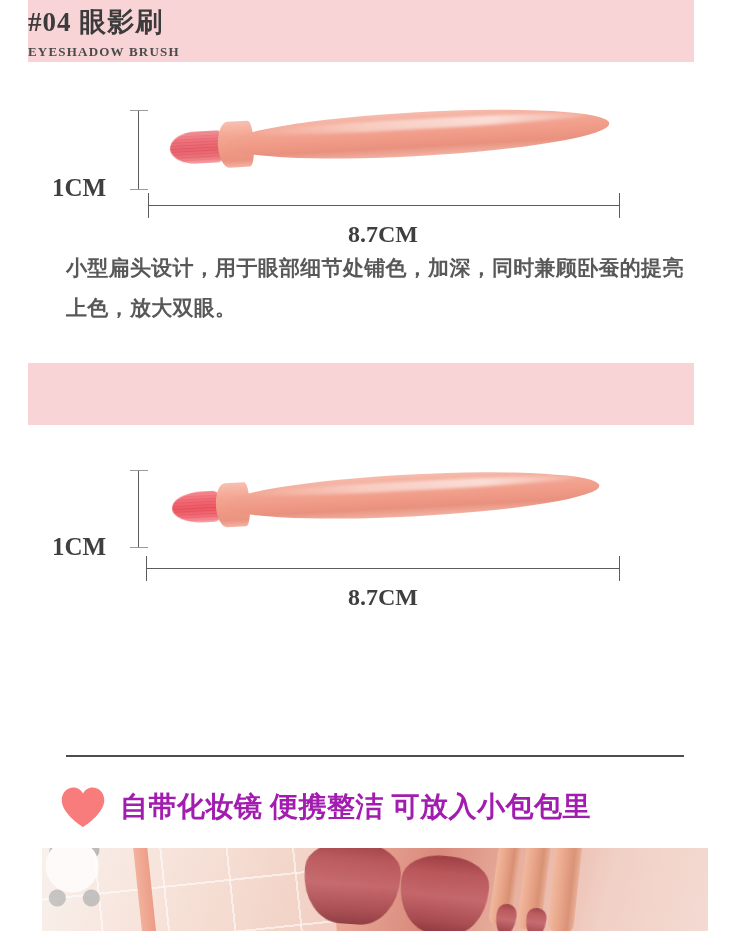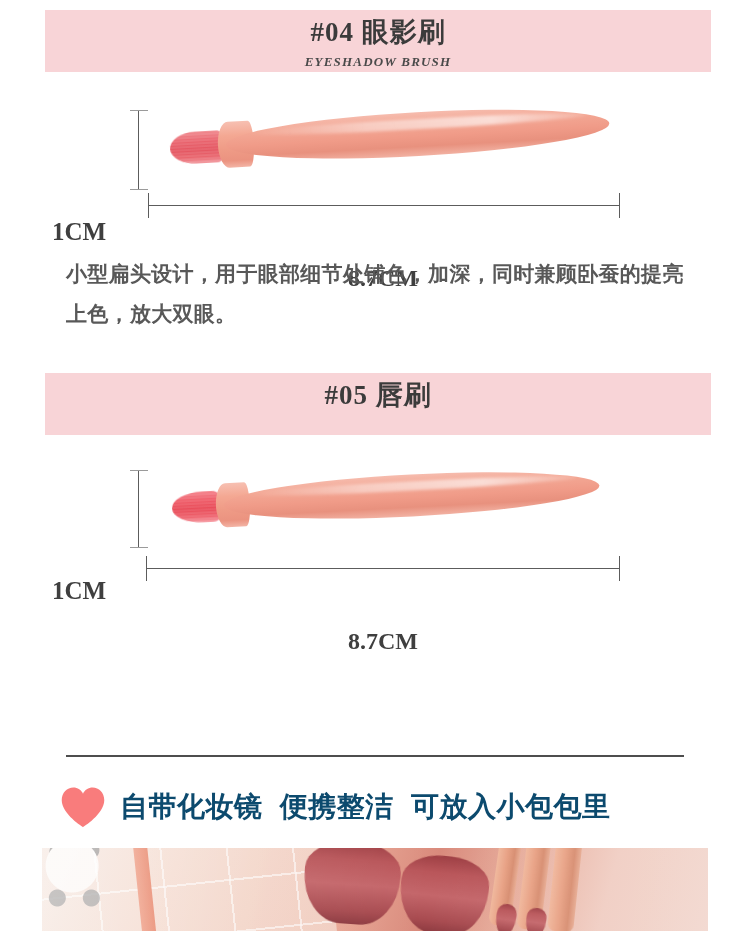--- a/index.html
+++ b/index.html
@@ -19,26 +19,24 @@
   .page {
     position: relative;
     width: 750px;
     height: 931px;
     background: #fff;
   }
 
   
   .banner {
     position: absolute;
-    left: 45px;
+    left: 28px;
     width: 666px;
     background: #f8d4d7;
-    text-align: center;
     box-sizing: border-box;
-    margin-top: 10px;
   }
   .banner-cn {
     font-family: "Liberation Serif", "DejaVu Serif", serif;
     font-weight: bold;
     color: #3b3b3b;
     letter-spacing: 1px;
     line-height: 1;
   }
   .banner-en {
     font-family: "Liberation Serif", "DejaVu Serif", serif;
@@ -176,21 +174,20 @@
   }
   .hdim::before { left: 0; }
   .hdim::after  { right: 0; }
 
   .dim-label {
     position: absolute;
     font-family: "Liberation Serif", "DejaVu Serif", serif;
     font-weight: bold;
     color: #3f3f3f;
     white-space: nowrap;
-    margin-top: 44px;
   }
 
   
   .desc {
     position: absolute;
     left: 66px;
     width: 630px;
     font-family: "Liberation Sans", "DejaVu Sans", sans-serif;
     font-weight: bold;
     font-size: 21px;
@@ -216,24 +213,24 @@
     align-items: center;
     gap: 14px;
   }
   .heart-icon {
     display: block;
     width: 46px;
     height: 42px;
     flex: 0 0 auto;
   }
   .feature-text {
-    font-family: Liberation Mono, monospace;
+    font-family: Liberation Serif, serif;
     font-weight: bold;
     font-size: 28px;
-    color: #0c4a6e;
+    color: #a21caf;
     letter-spacing: 0.5px;
     white-space: nowrap;
   }
 
   
   .photo {
     position: absolute;
     left: 42px;
     top: 848px;
     width: 666px;
@@ -318,42 +315,41 @@
         rgba(255,255,255,.10) 100%);
   }
 </style>
 </head>
 <body>
 
 <div class="page">
 
   <div class="banner" style="top:0px; height:62px; padding-top:9px;">
     <div class="banner-cn" style="font-size:27px;">#04 眼影刷</div>
-    <div class="banner-en" style="font-size:13px; margin-top:9px;font-style:italic;">EYESHADOW BRUSH</div>
+    <div class="banner-en" style="font-size:13px; margin-top:9px;">EYESHADOW BRUSH</div>
   </div>
 
   <div class="diagram" style="top:0;">
 
     <div class="vdim" style="left:138px; top:110px; height:80px;"></div>
     <div class="dim-label" style="left:52px; top:174px; font-size:25px;">1CM</div>
 
     <div class="brush" style="left:170px; top:126px; width:440px; height:44px; transform: rotate(-3.2deg);">
       <div class="bristle-flat" style="left:0; top:7px; width:56px; height:32px;"></div>
       <div class="ferrule" style="left:48px; width:36px;"></div>
       <div class="handle" style="left:56px; width:384px;"></div>
     </div>
 
     <div class="hdim" style="left:148px; top:205px; width:472px;"></div>
     <div class="dim-label" style="left:348px; top:221px; font-size:24px;">8.7CM</div>
   </div>
 
-  <div class="desc" style="top:254px;">小型扁头设计，用于眼部细节处铺色，加深，同时兼顾卧蚕的提亮上色，放大双眼。</div>
+  <div class="desc" style="top:248px;">小型扁头设计，用于眼部细节处铺色，加深，同时兼顾卧蚕的提亮上色，放大双眼。</div>
 
   <div class="banner" style="top:363px; height:62px; padding-top:9px;">
-    <div class="banner-cn" style="font-size:27px;">#05 唇刷</div>
   </div>
 
   <div class="diagram" style="top:0;">
 
     <div class="vdim" style="left:138px; top:470px; height:78px;"></div>
     <div class="dim-label" style="left:52px; top:533px; font-size:25px;">1CM</div>
 
     <div class="brush" style="left:172px; top:487px; width:428px; height:42px; transform: rotate(-3.0deg);">
       <div class="bristle-round" style="left:0; top:6px; width:52px; height:31px;"></div>
       <div class="ferrule" style="left:44px; width:34px;"></div>

